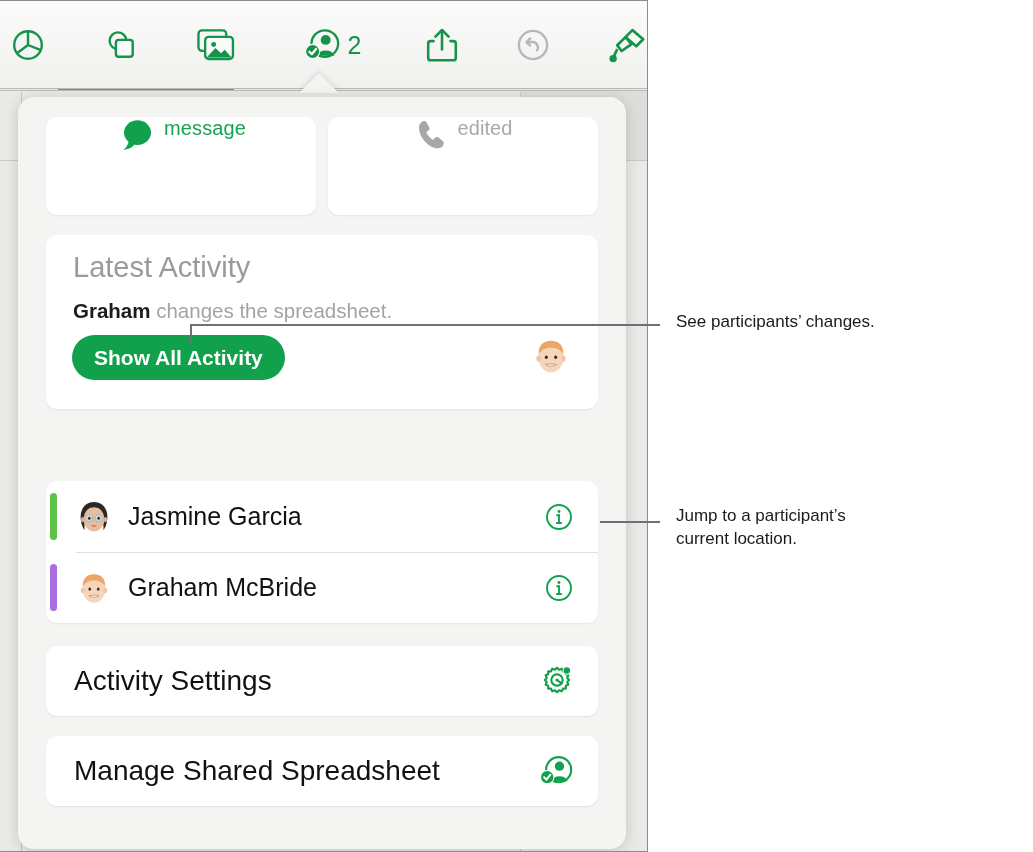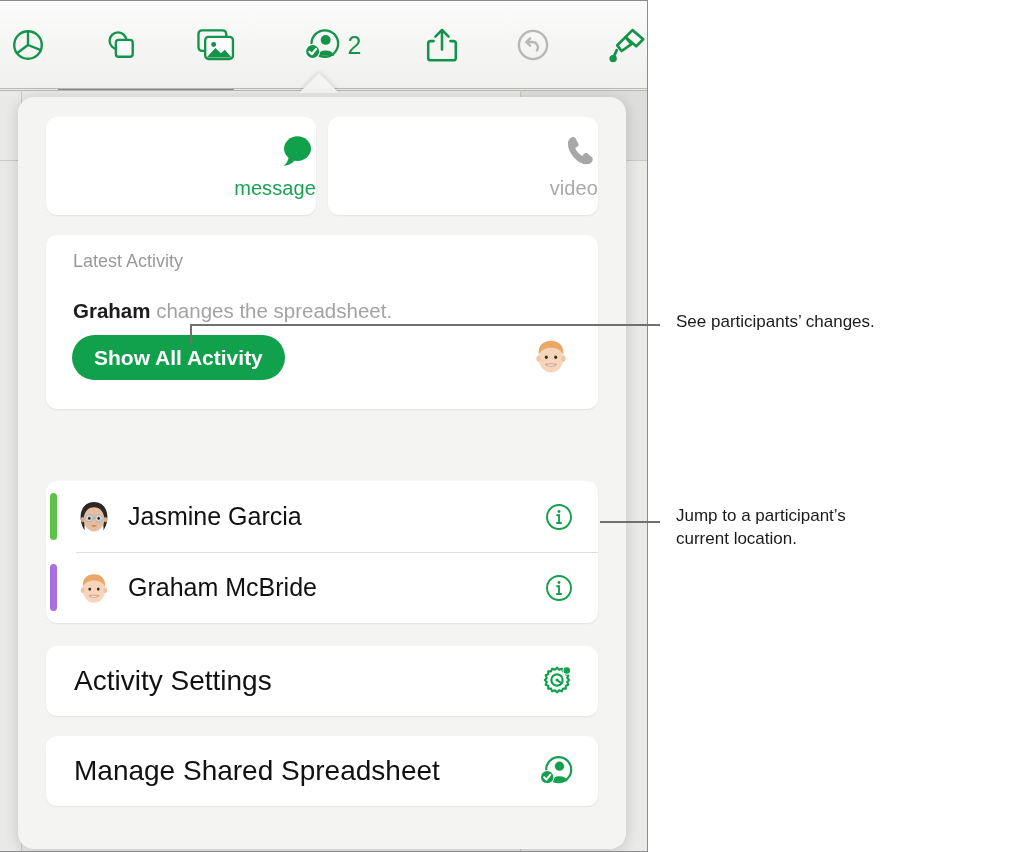--- a/index.html
+++ b/index.html
@@ -95,22 +95,22 @@
     width: 552px;
     display: flex;
     gap: 12px;
   }
   .mode-btn {
     flex: 1;
     height: 98px;
     background: #ffffff;
     border-radius: 11px;
     display: flex;
-    flex-direction: column;
-    align-items: flex-end;
+    flex-direction: row;
+    align-items: flex-start;
     justify-content: center;
     gap: 8px;
     box-shadow: 0 1px 2px rgba(0,0,0,0.07);
   }
   .mode-label {
     font-size: 20px;
     letter-spacing: 0.1px;
   }
   .mode-on  .mode-label { color: #18a353; }
   .mode-off .mode-label { color: #a9a9a9; }
@@ -122,21 +122,21 @@
     top: 138px;
     width: 552px;
     height: 174px;
     background: #ffffff;
     border-radius: 11px;
     box-shadow: 0 1px 2px rgba(0,0,0,0.07);
   }
   #activity-title {
     position: absolute;
     left: 27px; top: 16px;
-    font-size: 18px;
+    font-size: 29px;
     color: #9a9a9a;
   }
   #activity-line {
     position: absolute;
     left: 27px; top: 64px;
     font-size: 20.5px;
     color: #a3a3a3;
     white-space: nowrap;
   }
   #activity-line b { color: #1c1c1c; font-weight: bold; }
@@ -367,21 +367,21 @@
           <span class="mode-label">message</span>
         </div>
 
 
         <div class="mode-btn mode-off">
           <span>
             <svg width="36" height="36" viewBox="0 0 24 24">
               <path d="M7.6 2.6 C6.0 2.6 4.2 4.2 4.0 6.4 C3.6 11.4 7.2 17.0 12.0 19.6 C14.6 21.0 17.4 21.4 19.0 20.2 C20.4 19.2 21.0 17.4 20.2 16.4 L17.0 13.6 C16.2 13.0 15.0 13.4 14.4 14.2 L13.6 15.4 C11.4 14.2 9.6 12.2 8.8 10.0 L10.2 9.2 C11.0 8.6 11.4 7.6 10.8 6.8 L8.8 3.4 C8.6 2.9 8.1 2.6 7.6 2.6 Z" fill="#a7a7a7"></path>
             </svg>
           </span>
-          <span class="mode-label">video</span>
+          <span class="mode-label">edited</span>
         </div>
       </div>
 
       <div id="activity-card">
         <div id="activity-title">Latest Activity</div>
         <div id="activity-line"><b>Graham</b><span> changes the spreadsheet.</span></div>
         <div id="show-all-btn">Show All Activity</div>
         <div id="activity-avatar">
           <svg width="42" height="42" viewBox="0 0 42 42">
             <ellipse cx="21" cy="23" rx="12.4" ry="14.4" fill="#f6d5bb"></ellipse>

